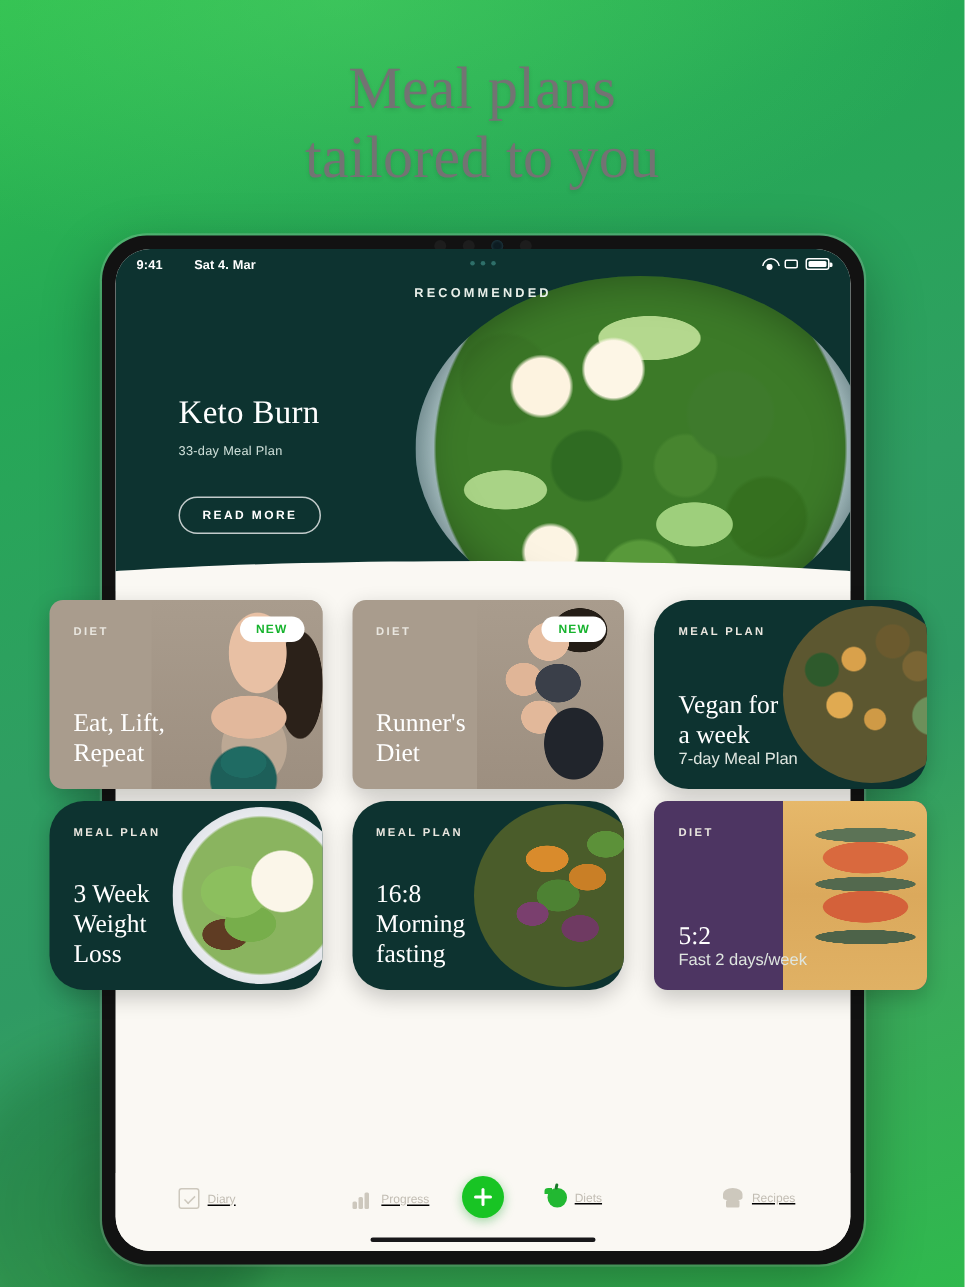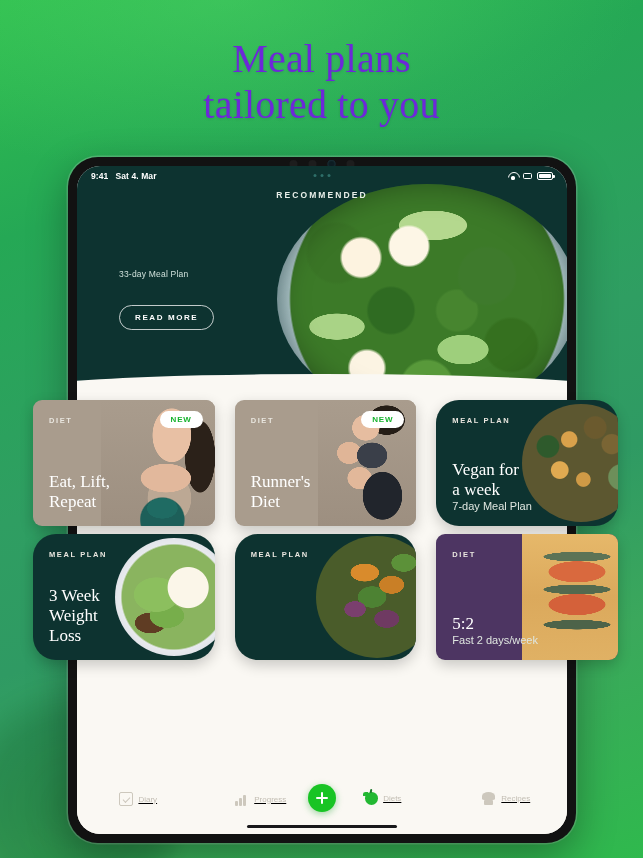--- a/index.html
+++ b/index.html
@@ -25,21 +25,21 @@
   }
   .bg-glow {
     position: absolute; left: 0; top: 0; right: 0; height: 180px;
     background: radial-gradient(ellipse at 35% 0%, rgba(90,220,110,0.35), rgba(0,0,0,0) 70%);
     pointer-events: none;
   }
 
   
   .headline {
     position: absolute; left: 0; right: 0; top: 36px;
-    text-align: center; color: #6d28d9;
+    text-align: center; color: #737373;
     font-family: "Liberation Serif", serif;
     font-size: 40px; line-height: 1.15; letter-spacing: 0.2px;
     text-shadow: 0 1px 3px rgba(0,0,0,0.10);
   }
 
   
   .tablet {
     position: absolute; left: 68px; top: 157px; width: 508px; height: 686px;
     background: #121212; border-radius: 30px;
     box-shadow: 0 14px 40px rgba(0,0,0,0.33), 0 0 0 1.5px rgba(255,255,255,0.20);
@@ -53,21 +53,21 @@
     position: relative; width: 100%; height: 100%;
     background: #faf8f3; border-radius: 23px; overflow: hidden;
   }
 
   
   .statusbar {
     position: absolute; left:0; right:0; top:0; height: 20px;
     display:flex; align-items:center; justify-content:space-between;
     padding: 0 14px; color:#ffffff; font-size: 8.5px; z-index: 6;
   }
-  .sb-left { display:flex; gap:7px; align-items:center; font-weight:600; letter-spacing:.1px; }
+  .sb-left { display:flex; gap:21px; align-items:center; font-weight:600; letter-spacing:.1px; }
   .sb-right { display:flex; gap:5px; align-items:center; }
   .icn-wifi { width:10px; height:8px; position:relative; }
   .icn-wifi:before{content:"";position:absolute;left:0;top:0;width:10px;height:10px;
     border:1.4px solid #fff;border-radius:50%;clip-path:polygon(0 0,100% 0,100% 45%,0 45%);}
   .icn-wifi:after{content:"";position:absolute;left:3.4px;top:4.4px;width:3.2px;height:3.2px;border-radius:50%;background:#fff;}
   .icn-kb { width:9px; height:6px; border:1.3px solid #fff; border-radius:1.5px; }
   .icn-batt { width:16px; height:8px; border:1.2px solid #fff; border-radius:2px; padding:1px; position:relative; }
   .icn-batt i { display:block; width:100%; height:100%; background:#fff; border-radius:1px; }
   .icn-batt:after{content:"";position:absolute;right:-2.5px;top:2px;width:1.5px;height:3px;background:#fff;border-radius:0 1px 1px 0;}
 
@@ -283,20 +283,21 @@
     </div>
 
     <div class="dots">
       <i></i>
         <i></i>
         <i></i>
     </div>
     <div class="recommended">RECOMMENDED</div>
 
     <div class="hero-text">
+      <div class="hero-title">Keto Burn</div>
       <div class="hero-sub">33-day Meal Plan</div>
       <div class="read-more">READ MORE</div>
     </div>
 
     <div class="tabbar">
       <div class="tab">
         <span class="ti ti-diary"></span>
         <span class="lbl">Diary</span>
       </div>
       <div class="tab">
@@ -351,20 +352,23 @@
     <div class="card green">
       <div class="photo ph-avo"></div>
       <div class="kicker">MEAL PLAN</div>
       <div class="title nosub" style="white-space:pre-line">3 Week
 Weight
 Loss</div>
     </div>
     <div class="card green">
       <div class="photo ph-salad"></div>
       <div class="kicker">MEAL PLAN</div>
+      <div class="title nosub" style="white-space:pre-line">16:8
+Morning
+fasting</div>
     </div>
     <div class="card purple">
       <div class="photo ph-tom"></div>
       <div class="kicker">DIET</div>
       <div class="title low">5:2</div>
       <div class="sub">Fast 2 days/week</div>
     </div>
   </div>
 </div>
 

